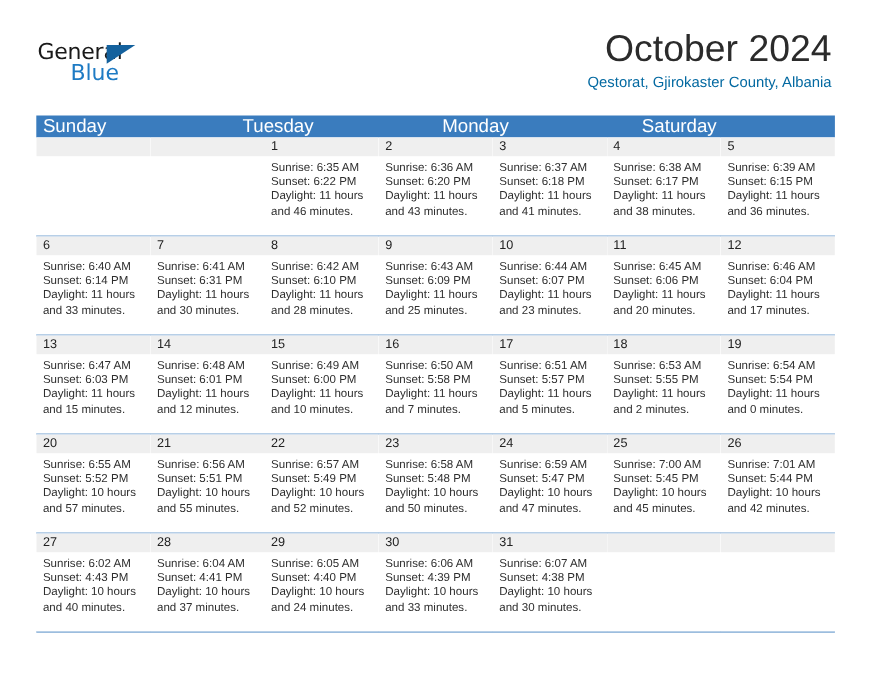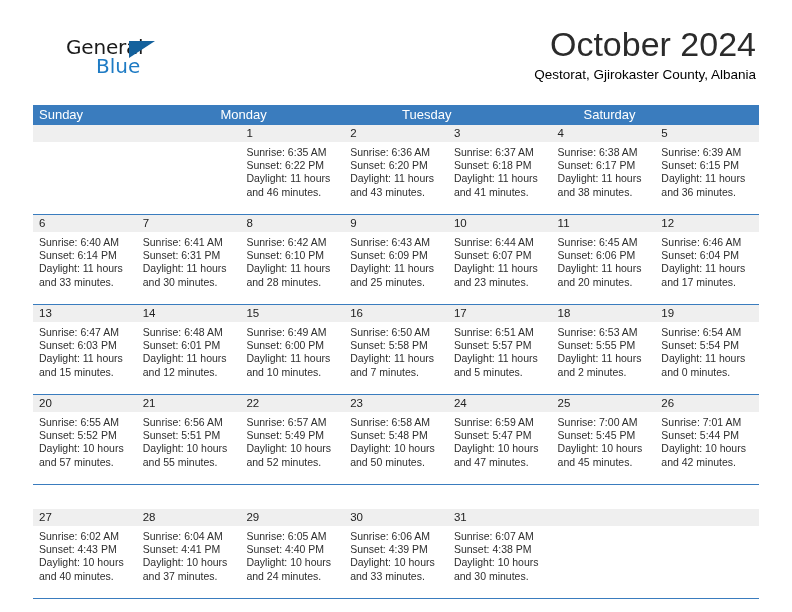--- a/index.html
+++ b/index.html
@@ -16,21 +16,20 @@
     width: 792px;
     height: 612px;
     background: #ffffff;
   }
 
   
   .top {
     position: relative;
     height: 72px;
     padding: 0 36px;
-    margin-left: 32px;
   }
   .logo {
     position: absolute;
     left: 34px;
     top: 36px;
     width: 120px;
     height: 46px;
   }
   .logo-general {
     position: absolute;
@@ -67,52 +66,52 @@
     text-align: right;
   }
   .cal-title {
     font-size: 34px;
     color: #2b2b2b;
     line-height: 32px;
     white-space: nowrap;
   }
   .cal-subtitle {
     font-size: 13.5px;
-    color: #000000;
+    color: #0369a1;
     line-height: 18px;
     margin-top: 6px;
     white-space: nowrap;
   }
 
   
   .calendar {
     position: absolute;
     left: 33px;
     top: 105px;
     width: 726px;
   }
   .dow-row {
     display: flex;
     background: #3a7cbe;
     height: 20px;
   }
   .dow {
     flex: 1 1 0;
     color: #ffffff;
-    font-size: 13px;
+    font-size: 17px;
     line-height: 20px;
     padding-left: 6px;
     white-space: nowrap;
   }
   .week {
     display: flex;
     border-bottom: 1.5px solid #3a7cbe;
     height: 90px;
   }
-  .week:last-child { border-bottom: 1.5px solid #3a7cbe; margin-top: 24px; }
+  .week:last-child { border-bottom: 1.5px solid #3a7cbe; }
   .day {
     flex: 1 1 0;
     position: relative;
     background: #ffffff;
     padding: 0;
     overflow: hidden;
   }
   .day-num {
     height: 17px;
     background: #efefef;
@@ -148,22 +147,22 @@
     <div class="title-block">
       <div class="cal-title">October 2024</div>
       <div class="cal-subtitle">Qestorat, Gjirokaster County, Albania</div>
     </div>
 
   </div>
 
   <div class="calendar">
     <div class="dow-row" id="dow-row">
         <div class="dow">Sunday</div>
+        <div class="dow">Tuesday</div>
         <div class="dow">Monday</div>
-        <div class="dow">Tuesday</div>
         <div class="dow">Saturday</div>
       </div>
     <div id="weeks-container">
         <div class="week">
           <div class="day empty">
             <div class="day-num"></div>
             <div class="day-lines"></div>
           </div>
           <div class="day empty">
             <div class="day-num"></div>

